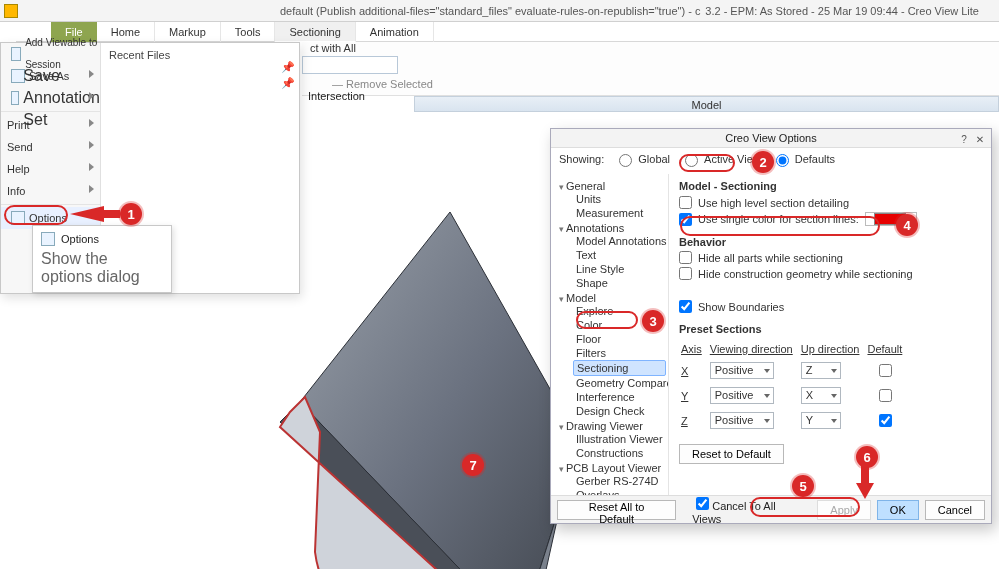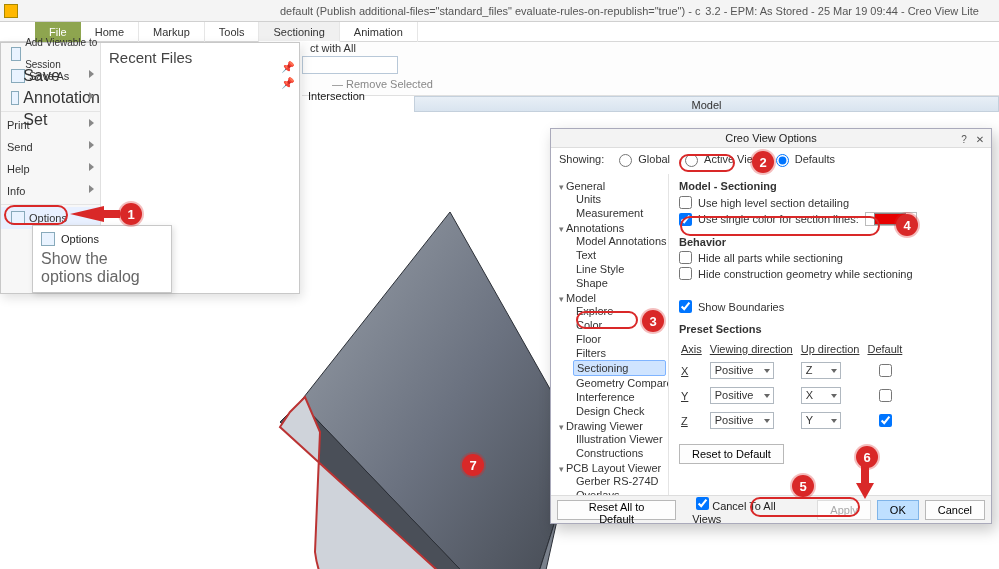--- a/index.html
+++ b/index.html
@@ -5,21 +5,21 @@
   * { box-sizing: border-box; font-family: "Segoe UI", Tahoma, sans-serif; }
   body { margin:0; width:999px; height:569px; background:#fff; overflow:hidden; font-size:11px; color:#222; position:relative; }
 
   
   .titlebar { position:absolute; top:0; left:0; right:0; height:22px; background:#f4f4f4; border-bottom:1px solid #d0d0d0; display:flex; align-items:center; }
   .titlebar .title-left { position:absolute; left:280px; color:#555; font-size:11px; white-space:nowrap; }
   .titlebar .title-right { position:absolute; right:20px; color:#555; font-size:11px; white-space:nowrap; }
   .app-icon { width:14px; height:14px; margin:4px; background:#ffb800; border:1px solid #aa8800; }
 
   
-  .ribbon { position:absolute; top:22px; left:0; right:0; height:20px; background:#fff; border-bottom:1px solid #d8d8d8; display:flex;padding-left:35px; }
+  .ribbon { position:absolute; top:22px; left:16px; right:0; height:20px; background:#fff; border-bottom:1px solid #d8d8d8; display:flex;padding-left:35px; }
   .ribbon-tab { height:20px; line-height:20px; padding:0 14px; font-size:11px; color:#333; border-right:1px solid #e6e6e6; cursor:pointer; }
   .ribbon-tab.file { background:#8ea54f; color:#fff; border:none; }
   .ribbon-tab.active { background:#f0f0f0; border-bottom:1px solid #fff; }
 
   
   .backstage { position:absolute; top:42px; left:0; width:300px; height:252px; background:#fff; border:1px solid #c8c8c8; box-shadow:2px 4px 10px rgba(0,0,0,.12); z-index:40; }
   .backstage-left { width:100px; float:left; background:#f7f7f7; height:100%; border-right:1px solid #e0e0e0; }
   .backstage-item { height:22px; line-height:22px; padding-left:26px; font-size:11px; color:#333; cursor:pointer; position:relative; }
   .backstage-item.sub { padding-left:6px; display:flex; align-items:center; }
   .backstage-item .mini-icon { width:14px; height:14px; margin:0 4px; background:#e9f3ff; border:1px solid #8ab; }
@@ -141,21 +141,21 @@
       <span style="margin-left:-20px;">Info</span>
       <span class="chev"></span>
     </div>
     <div class="dropdown-sep"></div>
     <div class="backstage-item sub" style="background:#e8f0ff;">
       <span class="mini-icon"></span>
       <span>Options</span>
     </div>
   </div>
   <div class="backstage-right">
-    <div style="font-size:15px; color:#444;">Recent Files</div>
+    <div style="font-size:11px; color:#444;">Recent Files</div>
     <span class="pin" style="top:18px;">📌</span>
     <span class="pin" style="top:34px;">📌</span>
   </div>
 </div>
 
 <span class="scissor" style="top:226px;">✂</span>
 
 <div class="tooltip">
   <div class="tline1">
     <span class="mini-icon" style="display:inline-block;width:14px;height:14px;background:#e9f3ff;border:1px solid #8ab;"></span>

